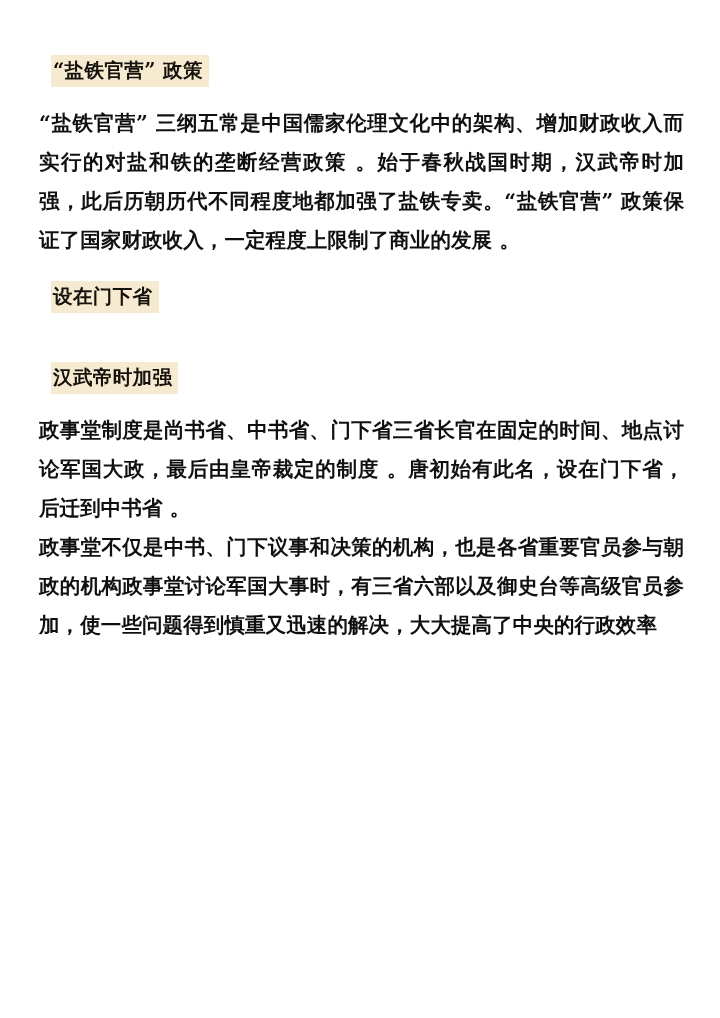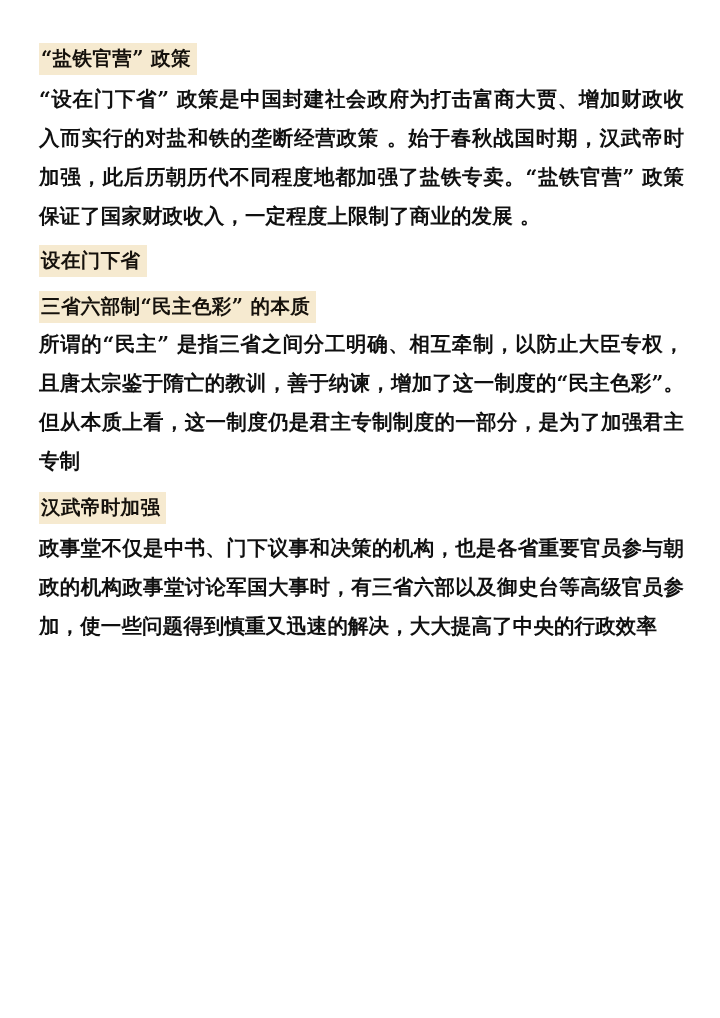--- a/index.html
+++ b/index.html
@@ -21,21 +21,21 @@
   }
   .content {
     position: absolute;
     left: 39px;
     top: 43px;
     width: 645px;
   }
   
   .section { margin: 0; }
   .heading-row {
-    margin: 0;
+    margin: 12px;
     padding: 0;
     line-height: 30px;
   }
   .heading {
     display: inline-block;
     background: #f6ead0;
     color: #15110c;
     font-size: 19.5px;
     font-weight: 700;
     line-height: 29px;
@@ -68,46 +68,40 @@
 <body>
 
 <div class="page">
   <div class="content">
 
     <div class="section">
       <div class="heading-row">
         <span class="heading">“盐铁官营” 政策</span>
       </div>
       <div class="sec-gap-sm"></div>
-      <p class="para">“设在门下省” 政策是中国封建社会政府为打击富商大贾、增加财政收入而实行的对盐和铁的垄断经营政策 。始于春秋战国时期，汉武帝时加强，此后历朝历代不同程度地都加强了盐铁专卖。“盐铁官营” 政策保证了国家财政收入，一定程度上限制了商业的发展 。</p>
+      <p class="para">“盐铁官营” 三纲五常是中国儒家伦理文化中的架构、增加财政收入而实行的对盐和铁的垄断经营政策 。始于春秋战国时期，汉武帝时加强，此后历朝历代不同程度地都加强了盐铁专卖。“盐铁官营” 政策保证了国家财政收入，一定程度上限制了商业的发展 。</p>
     </div>
 
     <div class="sec-gap-md"></div>
 
     <div class="section">
       <div class="heading-row">
         <span class="heading">设在门下省</span>
       </div>
       <div class="sec-gap-sm"></div>
     </div>
 
     <div class="sec-gap-md"></div>
 
-    <div class="section">
-      <div class="heading-row">
-        <span class="heading">三省六部制“民主色彩” 的本质</span>
-      </div>
-      <div class="sec-gap-xs"></div>
-      <p class="para">所谓的“民主” 是指三省之间分工明确、相互牵制，以防止大臣专权，且唐太宗鉴于隋亡的教训，善于纳谏，增加了这一制度的“民主色彩”。但从本质上看，这一制度仍是君主专制制度的一部分，是为了加强君主专制</p>
-    </div>
 
     <div class="sec-gap-lg"></div>
 
     <div class="section">
       <div class="heading-row">
         <span class="heading">汉武帝时加强</span>
       </div>
       <div class="sec-gap-sm"></div>
+      <p class="para">政事堂制度是尚书省、中书省、门下省三省长官在固定的时间、地点讨论军国大政，最后由皇帝裁定的制度 。唐初始有此名，设在门下省，后迁到中书省 。</p>
       <p class="para">政事堂不仅是中书、门下议事和决策的机构，也是各省重要官员参与朝政的机构政事堂讨论军国大事时，有三省六部以及御史台等高级官员参加，使一些问题得到慎重又迅速的解决，大大提高了中央的行政效率</p>
     </div>
 
   </div>
 </div>
 
 </body></html>

